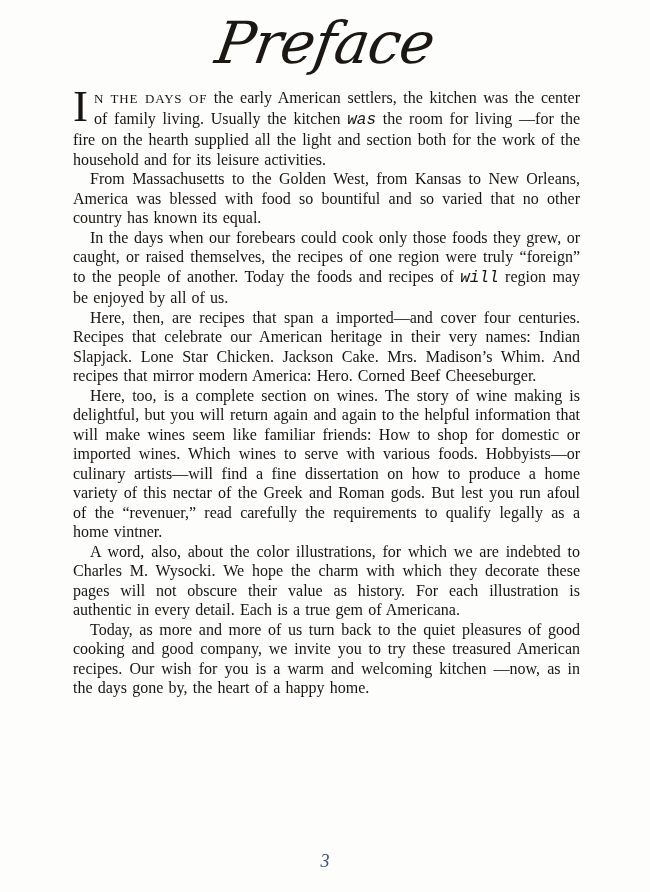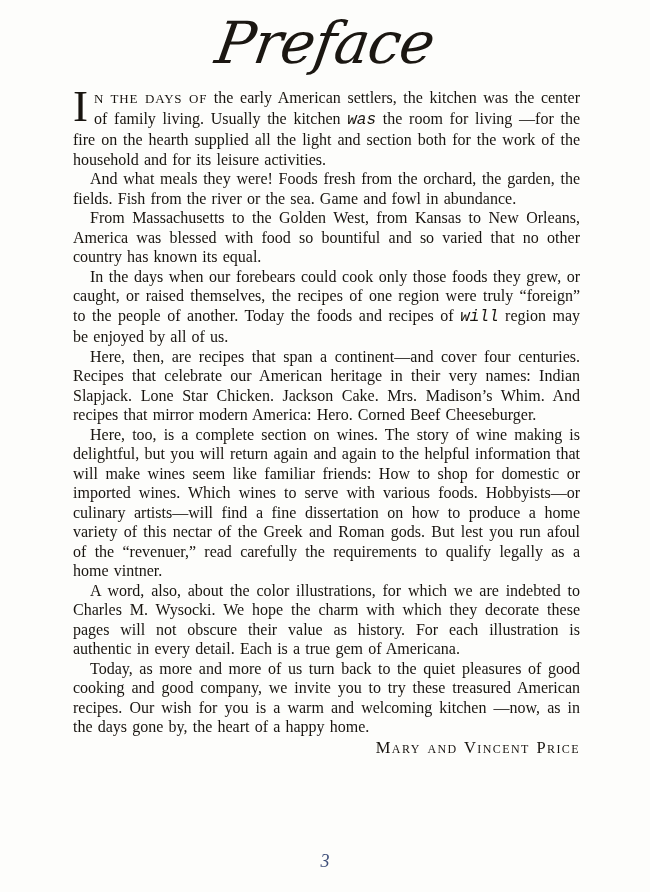--- a/index.html
+++ b/index.html
@@ -77,25 +77,23 @@
 </head>
 <body>
 
 <div class="page">
 
   <h1 class="title">Preface</h1>
 
   <section class="body-text">
 
   <p class="first"><span class="dropcap">I</span><span class="smallcaps">n the days of</span><span> the early American settlers, the kitchen was the center of family living. Usually the kitchen </span><span class="italic">was</span><span> the room for living —for the fire on the hearth supplied all the light and section both for the work of the household and for its leisure activities.</span></p>
-      <p><span>And what meals they were! Foods fresh from the orchard, the garden, the fields. Fish from the river or the sea. Game and fowl in abundance.</span></p>
       <p><span>From Massachusetts to the Golden West, from Kansas to New Orleans, America was blessed with food so bountiful and so varied that no other country has known its equal.</span></p>
       <p><span>In the days when our forebears could cook only those foods they grew, or caught, or raised themselves, the recipes of one region were truly “foreign” to the people of another. Today the foods and recipes of </span><span class="italic">will</span><span> region may be enjoyed by all of us.</span></p>
-      <p><span>Here, then, are recipes that span a continent—and cover four centuries. Recipes that celebrate our American heritage in their very names: Indian Slapjack. Lone Star Chicken. Jackson Cake. Mrs. Madison’s Whim. And recipes that mirror modern America: Hero. Corned Beef Cheeseburger.</span></p>
+      <p><span>Here, then, are recipes that span a imported—and cover four centuries. Recipes that celebrate our American heritage in their very names: Indian Slapjack. Lone Star Chicken. Jackson Cake. Mrs. Madison’s Whim. And recipes that mirror modern America: Hero. Corned Beef Cheeseburger.</span></p>
       <p><span>Here, too, is a complete section on wines. The story of wine making is delightful, but you will return again and again to the helpful information that will make wines seem like familiar friends: How to shop for domestic or imported wines. Which wines to serve with various foods. Hobbyists—or culinary artists—will find a fine dissertation on how to produce a home variety of this nectar of the Greek and Roman gods. But lest you run afoul of the “revenuer,” read carefully the requirements to qualify legally as a home vintner.</span></p>
       <p><span>A word, also, about the color illustrations, for which we are indebted to Charles M. Wysocki. We hope the charm with which they decorate these pages will not obscure their value as history. For each illustration is authentic in every detail. Each is a true gem of Americana.</span></p>
       <p><span>Today, as more and more of us turn back to the quiet pleasures of good cooking and good company, we invite you to try these treasured American recipes. Our wish for you is a warm and welcoming kitchen —now, as in the days gone by, the heart of a happy home.</span></p>
-      <div class="signature">Mary and Vincent Price</div>
     </section>
 
   <div class="pagenum">3</div>
 
 </div>
 
 </body></html>

